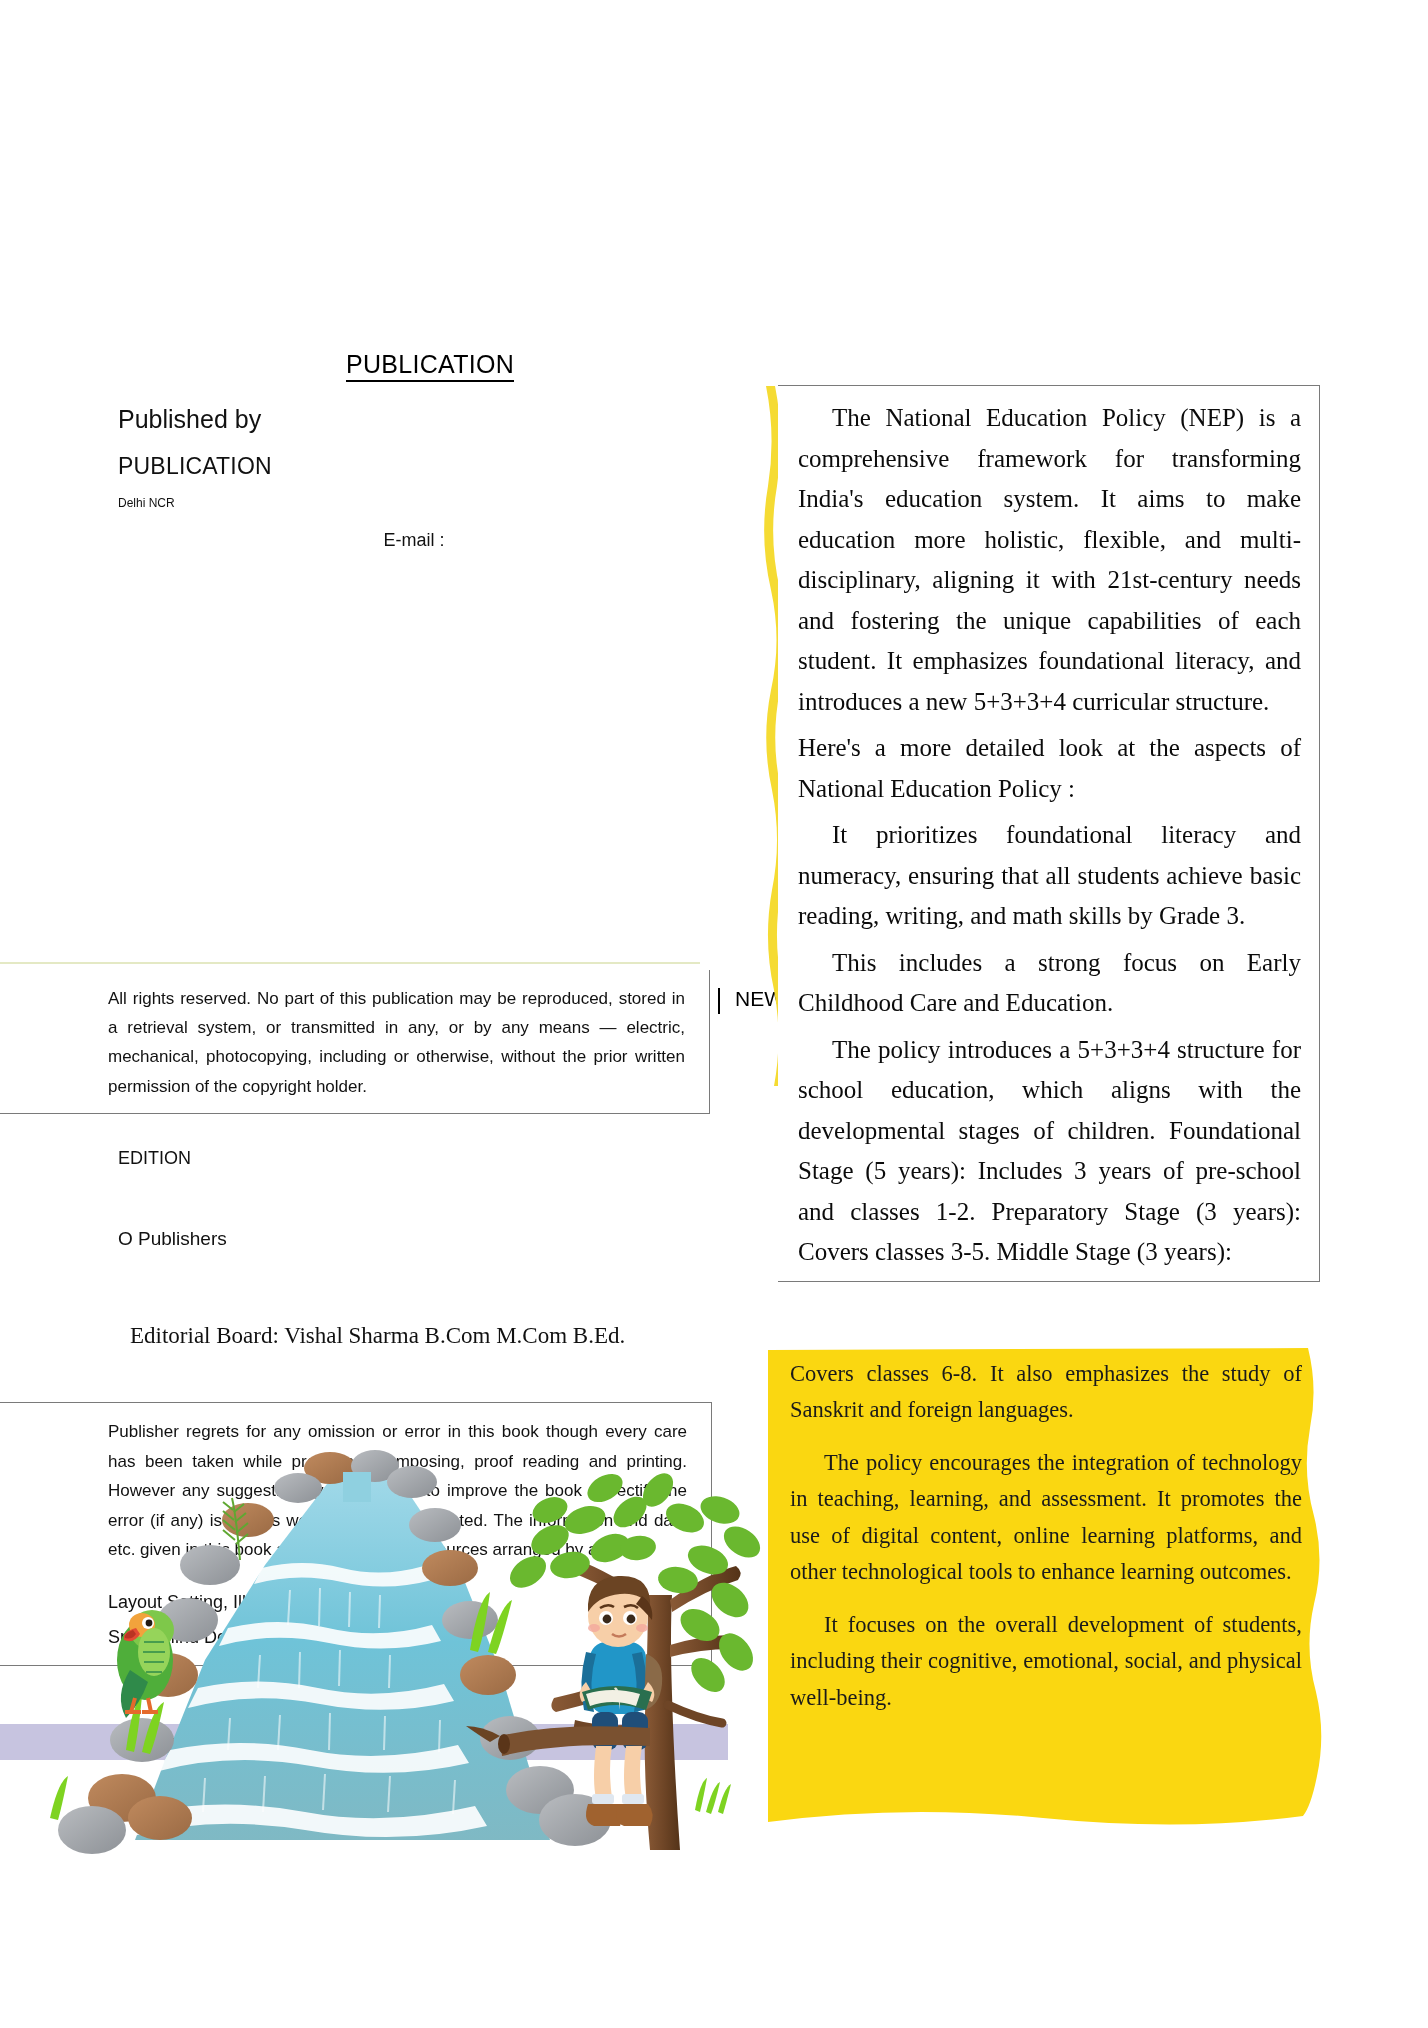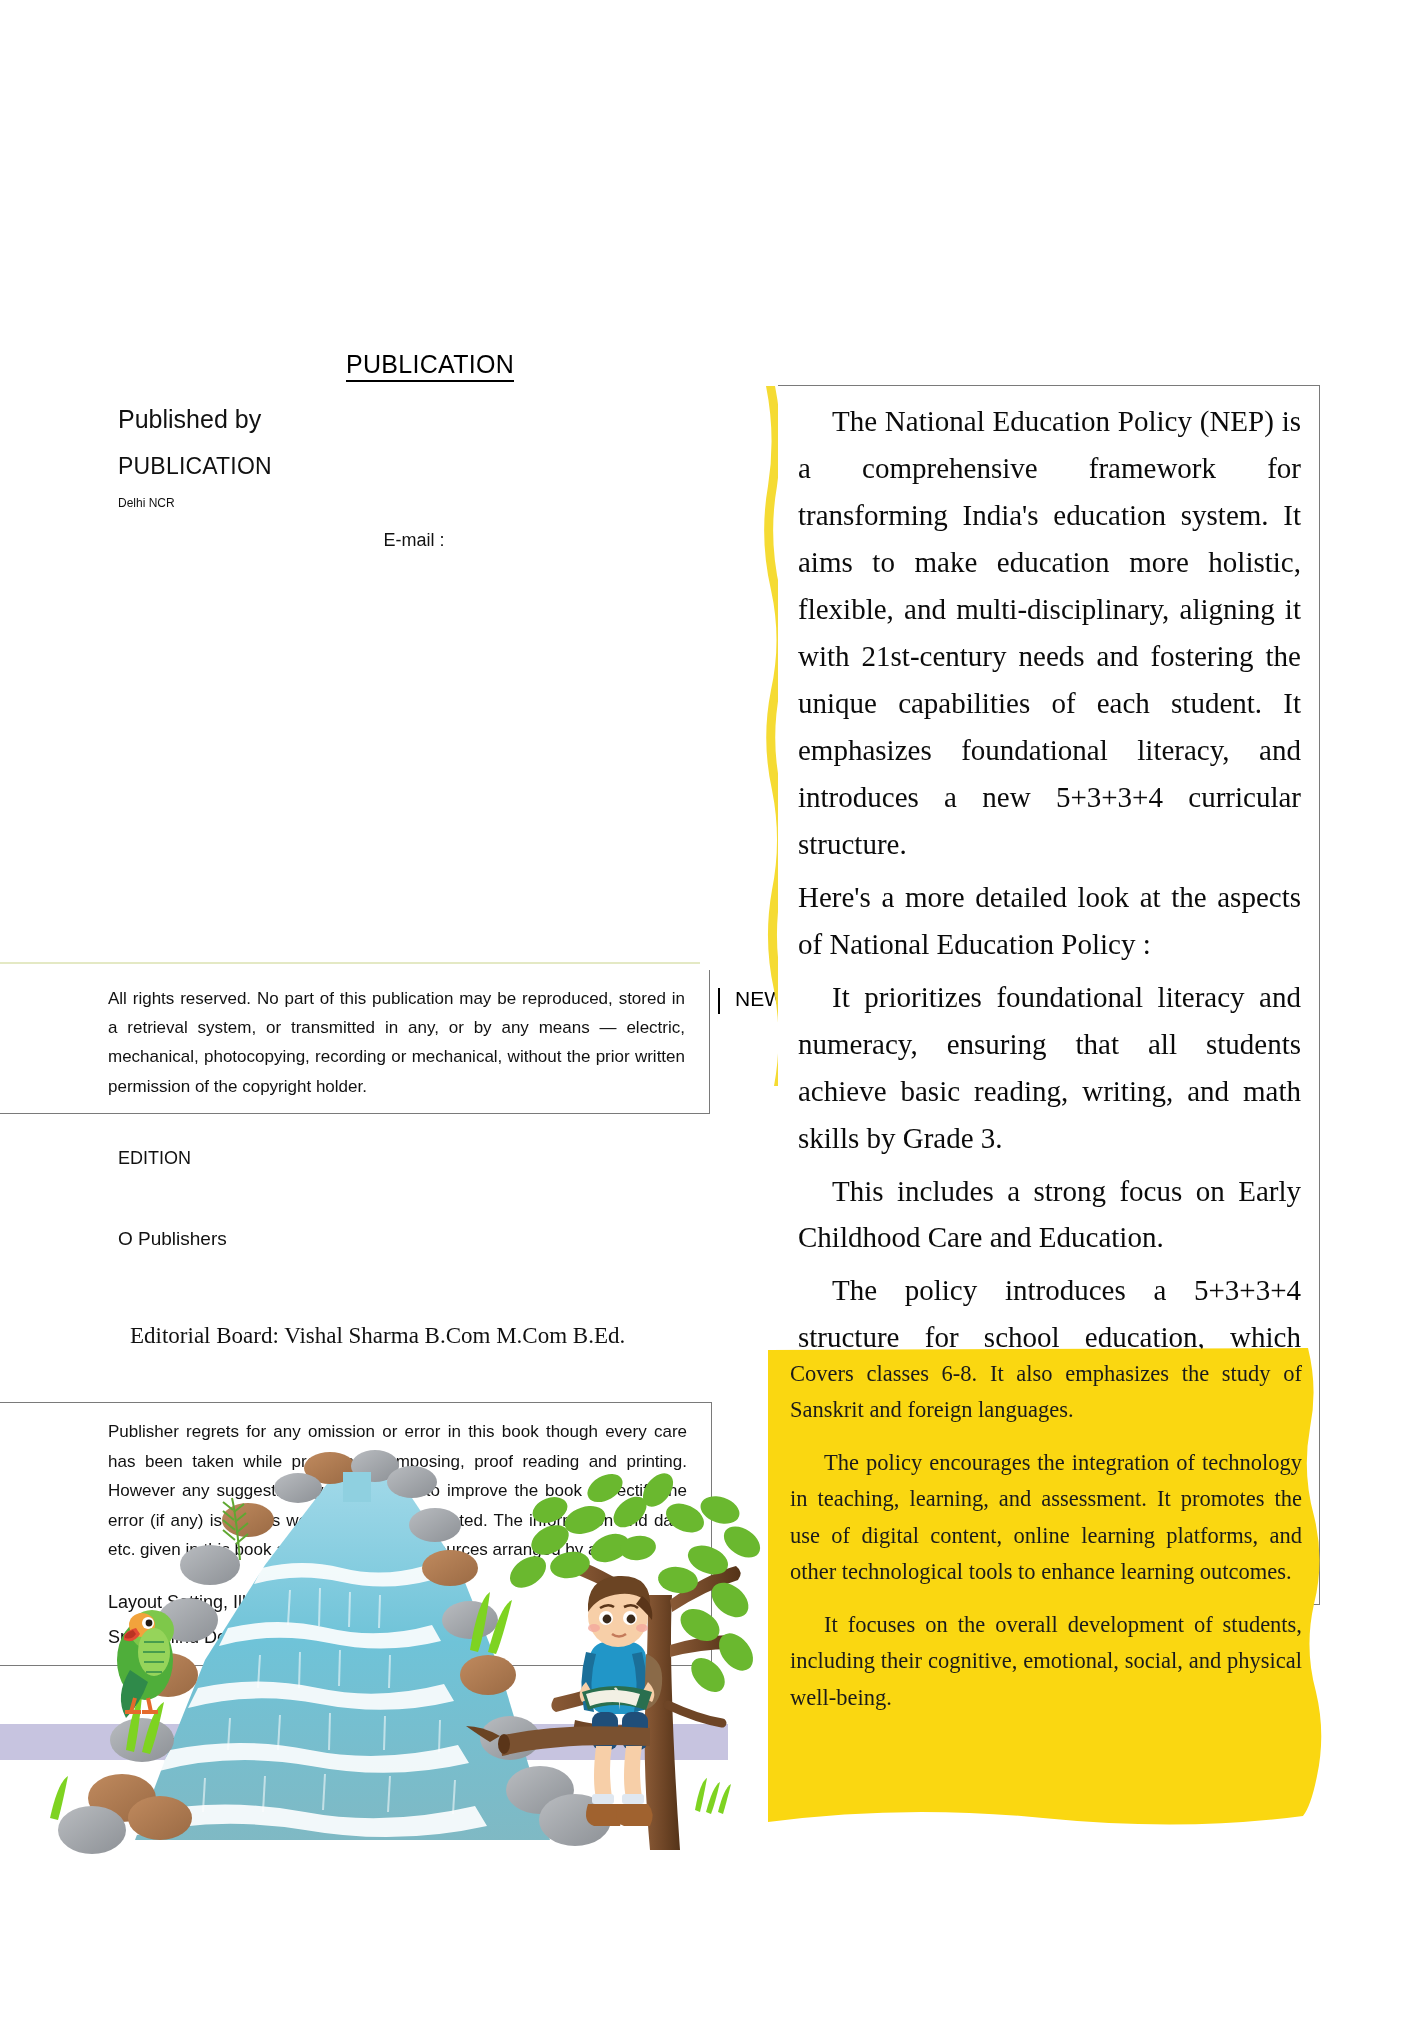--- a/index.html
+++ b/index.html
@@ -174,21 +174,21 @@
   }
   #right-box {
     border: 1px solid #7a7a7a;
     border-left: none;
     padding: 12px 18px 8px 20px;
     background: #fff;
   }
   #right-box p {
     margin: 0;
     font-family: "Liberation Serif", serif;
-    font-size: 29px;
+    font-size: 25px;
     line-height: 1.62;
     color: #0b0b0b;
     text-align: justify;
     text-align-last: left;
   }
   #right-box p.indent { text-indent: 34px; }
   #right-box p + p { margin-top: 6px; }
 
   
   #yellow-bar {
@@ -234,21 +234,21 @@
     <div class="lc-pad">
       <div class="line-published">Published by</div>
       <div class="line-publication">PUBLICATION</div>
       <div class="line-city">Delhi NCR</div>
       <div class="line-email">E-mail :</div>
     </div>
 
     <div class="olive-rule"></div>
 
     <div id="rights-box">
-      <p>All rights reserved. No part of this publication may be reproduced, stored in a retrieval system, or transmitted in any, or by any means — electric, mechanical, photocopying, recording or mechanical, without the prior written permission of the copyright holder.</p>
+      <p>All rights reserved. No part of this publication may be reproduced, stored in a retrieval system, or transmitted in any, or by any means — electric, mechanical, photocopying, including or otherwise, without the prior written permission of the copyright holder.</p>
     </div>
 
     <div id="new-label">NEW</div>
 
     <div class="line-edition">EDITION</div>
     <div class="line-opub">O Publishers</div>
     <div class="line-board">Editorial Board: Vishal Sharma B.Com M.Com B.Ed.</div>
 
     <div id="regrets-box">
       <p>Publisher regrets for any omission or error in this book though every care has been taken while preparing, composing, proof reading and printing. However any suggestion by the readers to improve the book or rectify the error (if any) is always welcome and appreciated. The information and data etc. given in this book are from the best of sources arranged by author.</p>

